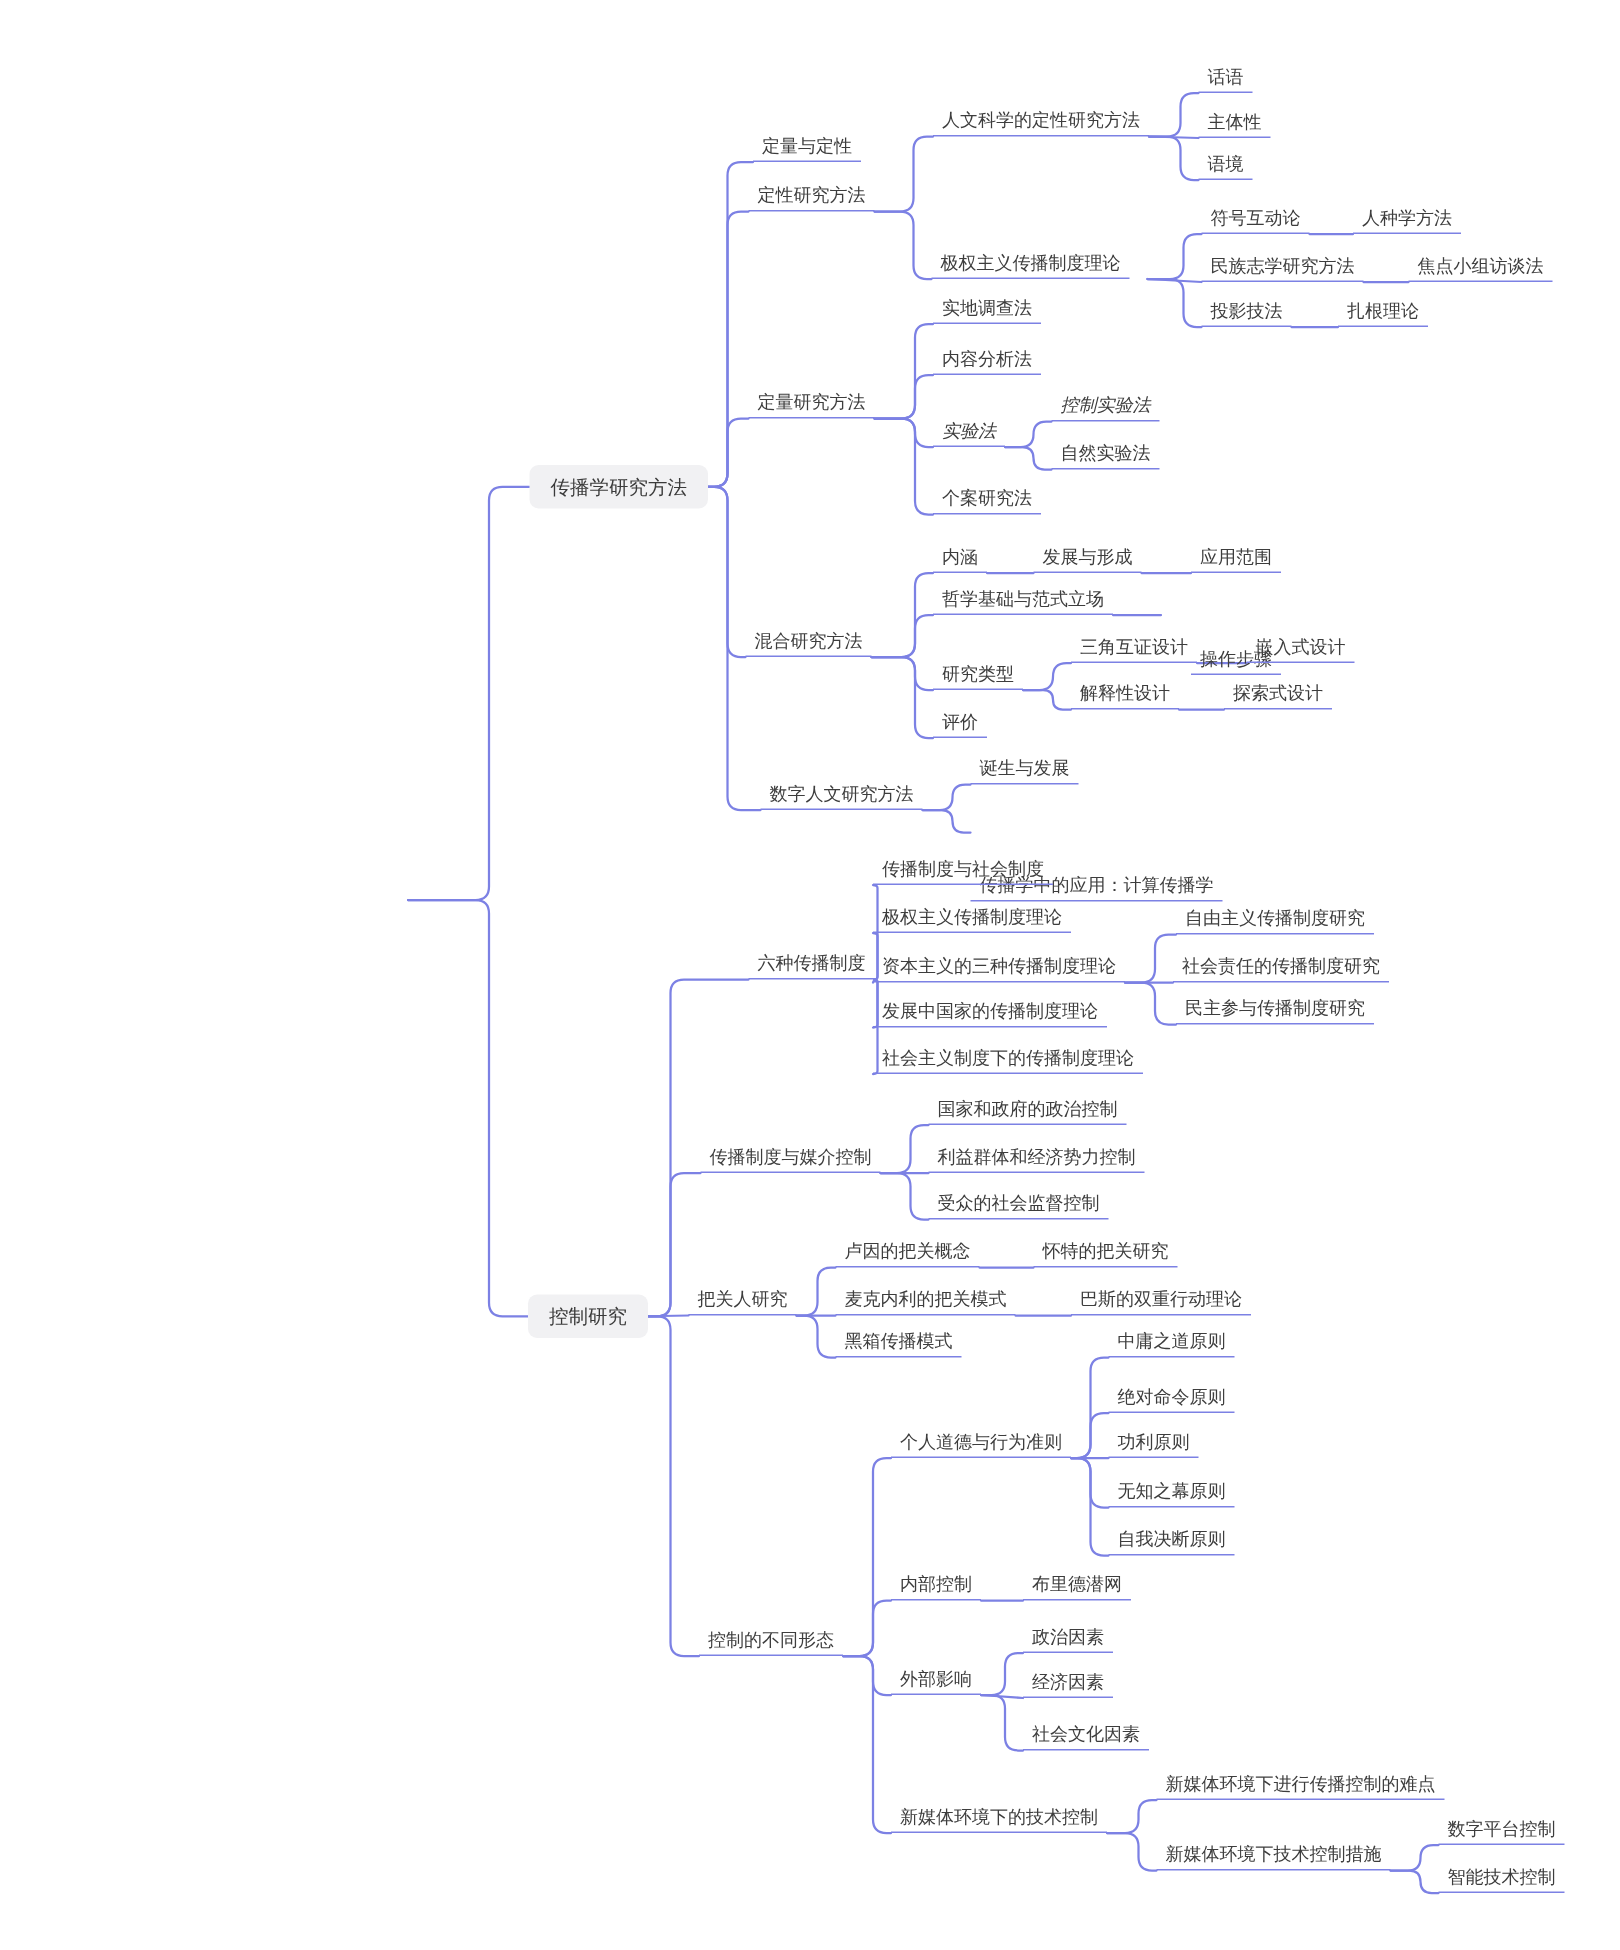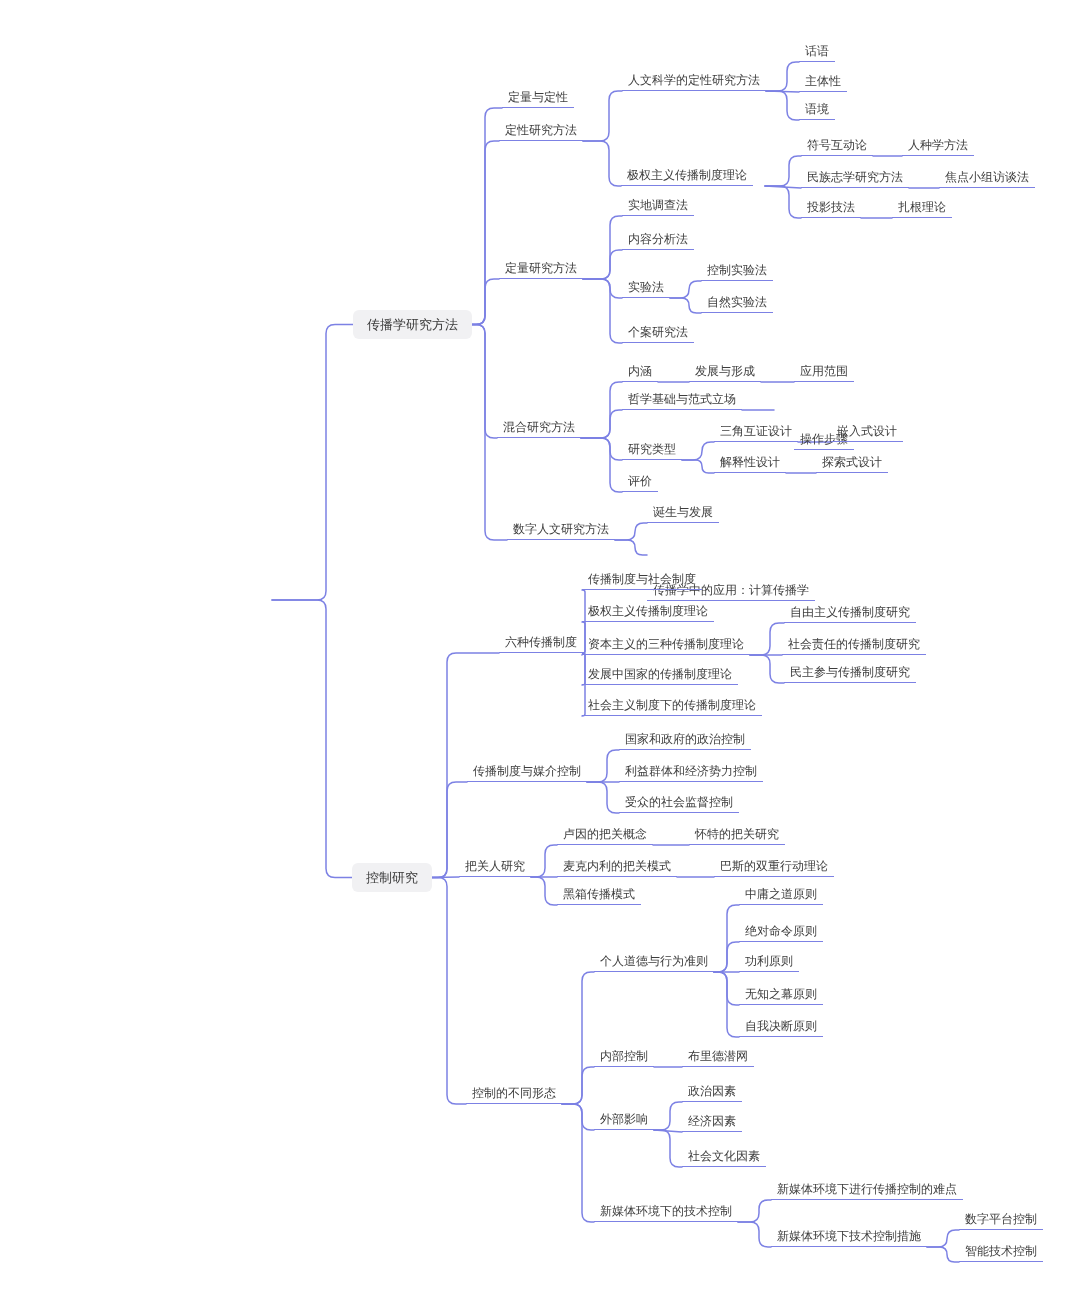--- a/index.html
+++ b/index.html
@@ -115,22 +115,22 @@
     <div class="node leaf" style="left: 621px; top: 166px;">极权主义传播制度理论</div>
     <div class="node leaf" style="left: 801px; top: 136px;">符号互动论</div>
     <div class="node leaf" style="left: 902px; top: 136px;">人种学方法</div>
     <div class="node leaf" style="left: 801px; top: 168px;">民族志学研究方法</div>
     <div class="node leaf" style="left: 939px; top: 168px;">焦点小组访谈法</div>
     <div class="node leaf" style="left: 801px; top: 198px;">投影技法</div>
     <div class="node leaf" style="left: 892px; top: 198px;">扎根理论</div>
     <div class="node leaf" style="left: 499px; top: 259px;">定量研究方法</div>
     <div class="node leaf" style="left: 622px; top: 196px;">实地调查法</div>
     <div class="node leaf" style="left: 622px; top: 230px;">内容分析法</div>
-    <div class="node leaf" style="left: 622px; top: 278px;">实验法</div>
-    <div class="node leaf" style="left: 701px; top: 261px;">控制实验法</div>
+    <div class="node leaf" style="left: 622px; top: 278px; font-style: italic;">实验法</div>
+    <div class="node leaf" style="left: 701px; top: 261px; font-style: italic;">控制实验法</div>
     <div class="node leaf" style="left: 701px; top: 293px;">自然实验法</div>
     <div class="node leaf" style="left: 622px; top: 323px;">个案研究法</div>
     <div class="node leaf" style="left: 497px; top: 418px;">混合研究方法</div>
     <div class="node leaf" style="left: 622px; top: 362px;">内涵</div>
     <div class="node leaf" style="left: 689px; top: 362px;">发展与形成</div>
     <div class="node leaf" style="left: 794px; top: 362px;">应用范围</div>
     <div class="node leaf" style="left: 622px; top: 390px;">哲学基础与范式立场</div>
     <div class="node leaf" style="left: 794px; top: 390px; margin-top: 40px;">操作步骤</div>
     <div class="node leaf" style="left: 622px; top: 440px;">研究类型</div>
     <div class="node leaf" style="left: 714px; top: 422px;">三角互证设计</div>

